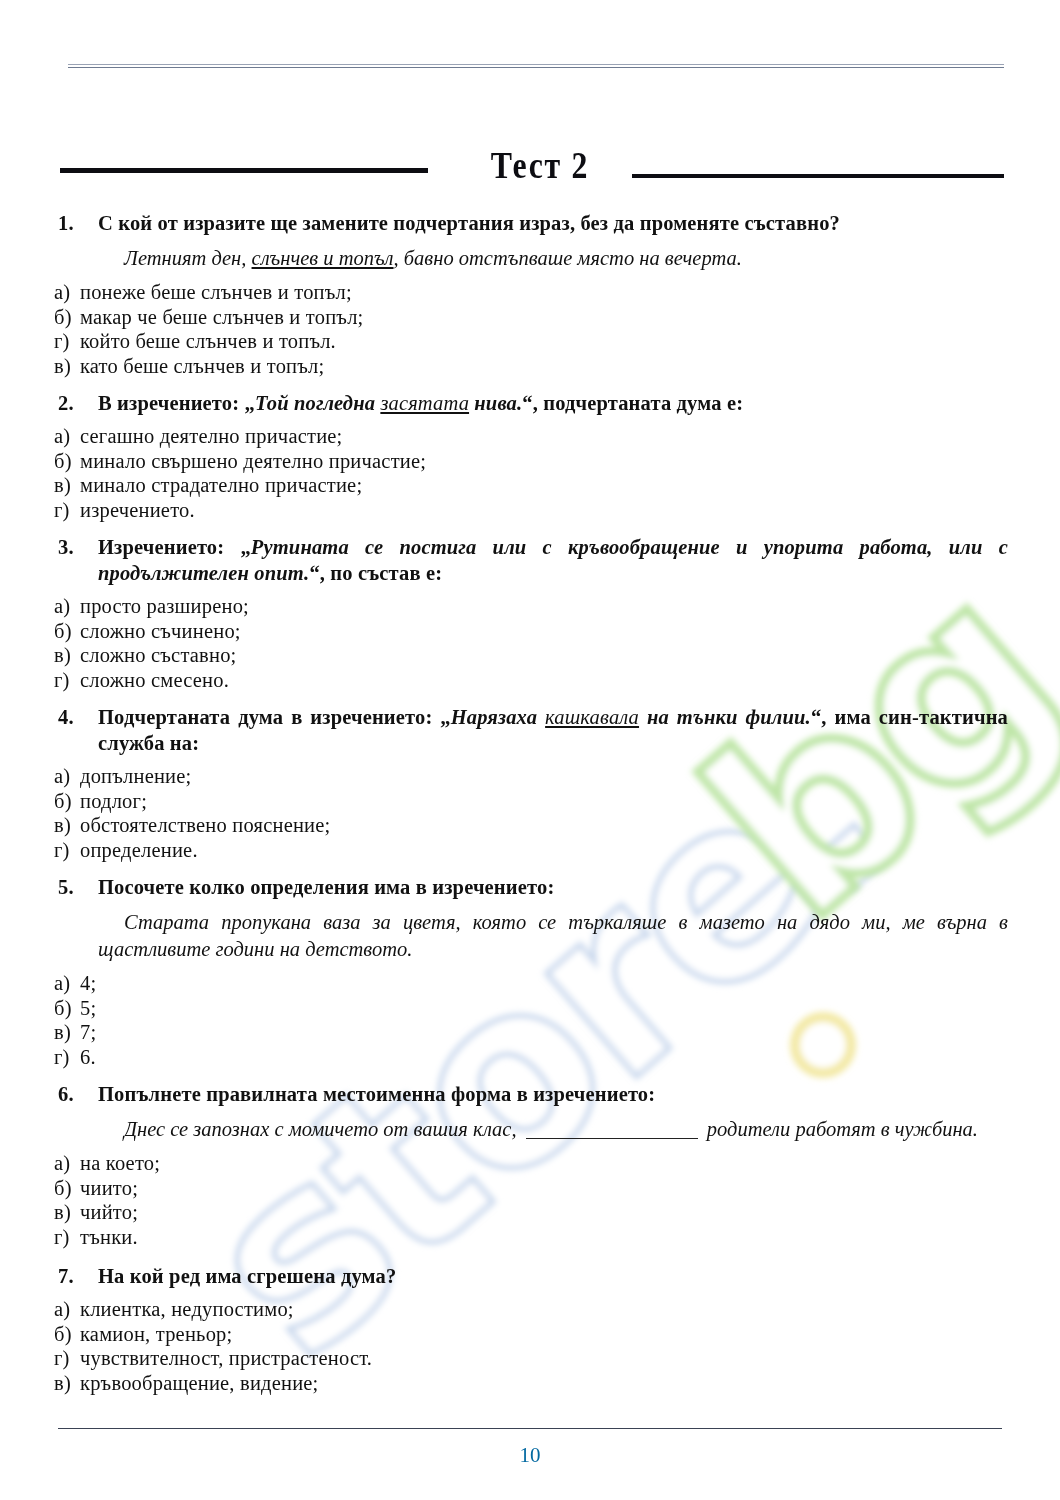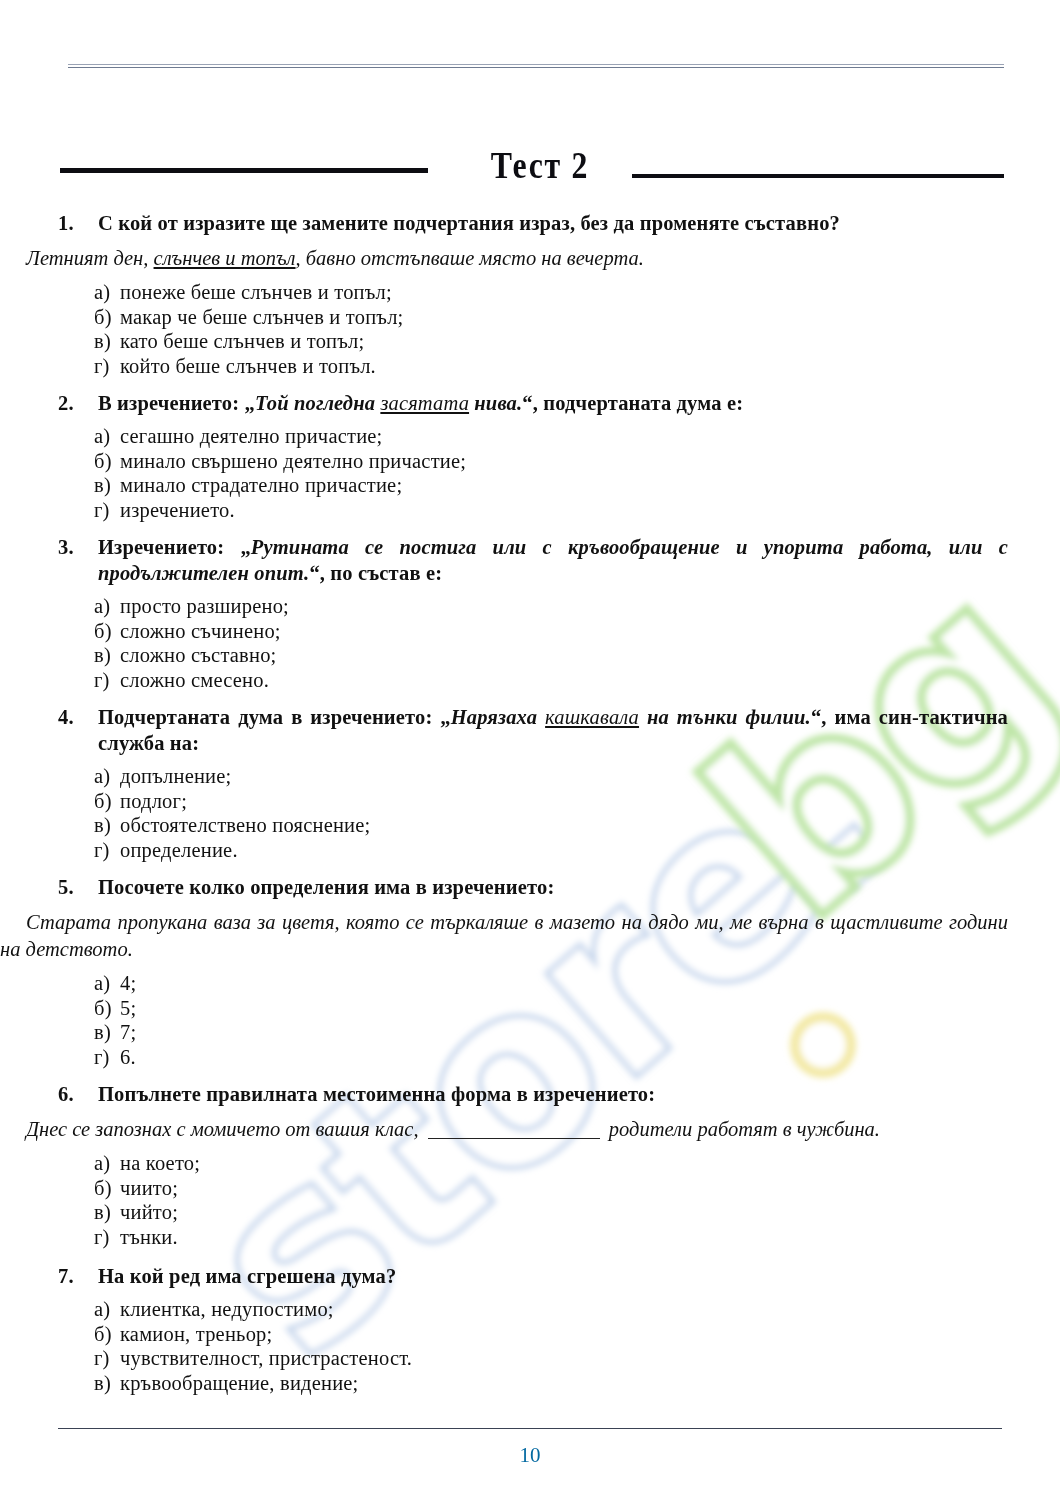--- a/index.html
+++ b/index.html
@@ -157,20 +157,21 @@
     font-style: italic;
     font-weight: bold;
   }
   .q-stem .it-u {
     font-style: italic;
     font-weight: normal;
     text-decoration: underline;
   }
 
   .passage {
+    padding-left: 98px;
     padding-right: 52px;
     font-style: italic;
     font-size: 20.5px;
     line-height: 27px;
     text-align: justify;
     text-indent: 26px;
     margin-top: 9px;
   }
   .passage .u {
     text-decoration: underline;
@@ -181,21 +182,20 @@
     border-bottom: 1.6px solid #222;
     vertical-align: -3px;
     margin: 0 4px;
   }
 
   .options {
     margin-top: 8px;
     padding-left: 54px;
     font-size: 20.5px;
     line-height: 24.5px;
-    margin-left: 40px;
   }
   .option {
     white-space: nowrap;
     letter-spacing: 0.2px;
   }
   .opt-key {
     display: inline-block;
     min-width: 26px;
   }
 </style>
@@ -231,22 +231,22 @@
 
     <div class="question">
       <div class="q-head">
         <span class="q-num">1.</span>
         <span class="q-stem"><span>С кой от изразите ще замените подчертания израз, без да променяте съставно?</span></span>
       </div>
       <div class="passage"><span>Летният ден, </span><span class="u">слънчев и топъл</span><span>, бавно отстъпваше място на вечерта.</span></div>
       <div class="options">
         <div class="option"><span class="opt-key">а)</span><span>понеже беше слънчев и топъл;</span></div>
         <div class="option"><span class="opt-key">б)</span><span>макар че беше слънчев и топъл;</span></div>
+        <div class="option"><span class="opt-key">г)</span><span>който беше слънчев и топъл.</span></div>
         <div class="option"><span class="opt-key">в)</span><span>като беше слънчев и топъл;</span></div>
-        <div class="option"><span class="opt-key">г)</span><span>който беше слънчев и топъл.</span></div>
       </div>
     </div>
 
     <div class="question" style="margin-top:12px;">
       <div class="q-head">
         <span class="q-num">2.</span>
         <span class="q-stem"><span>В изречението: „</span><span class="it">Той погледна </span><span class="it-u">засятата</span><span class="it"> нива.</span><span>“, подчертаната дума е:</span></span>
       </div>
       <div class="options">
         <div class="option"><span class="opt-key">а)</span><span>сегашно деятелно причастие;</span></div>

